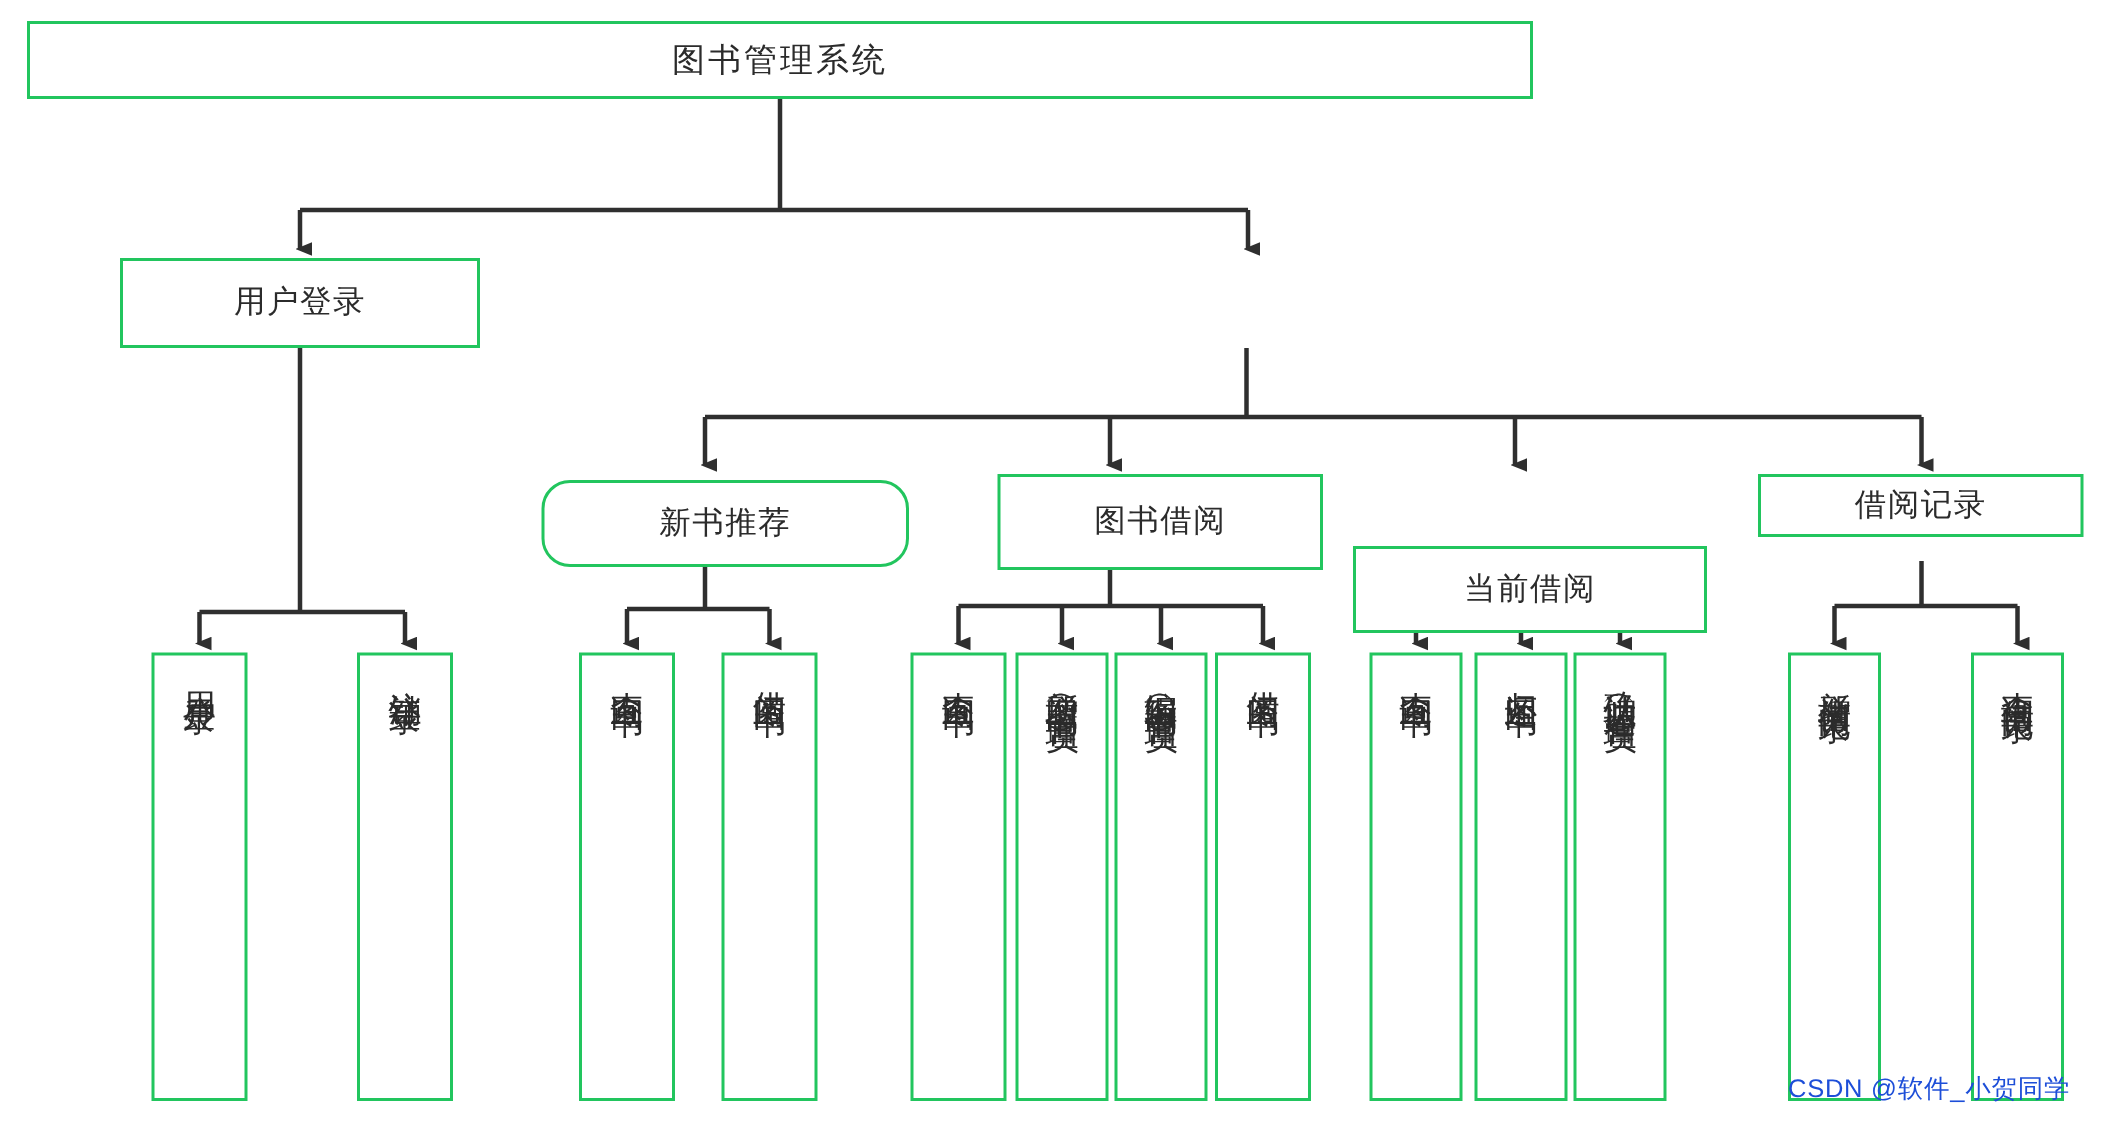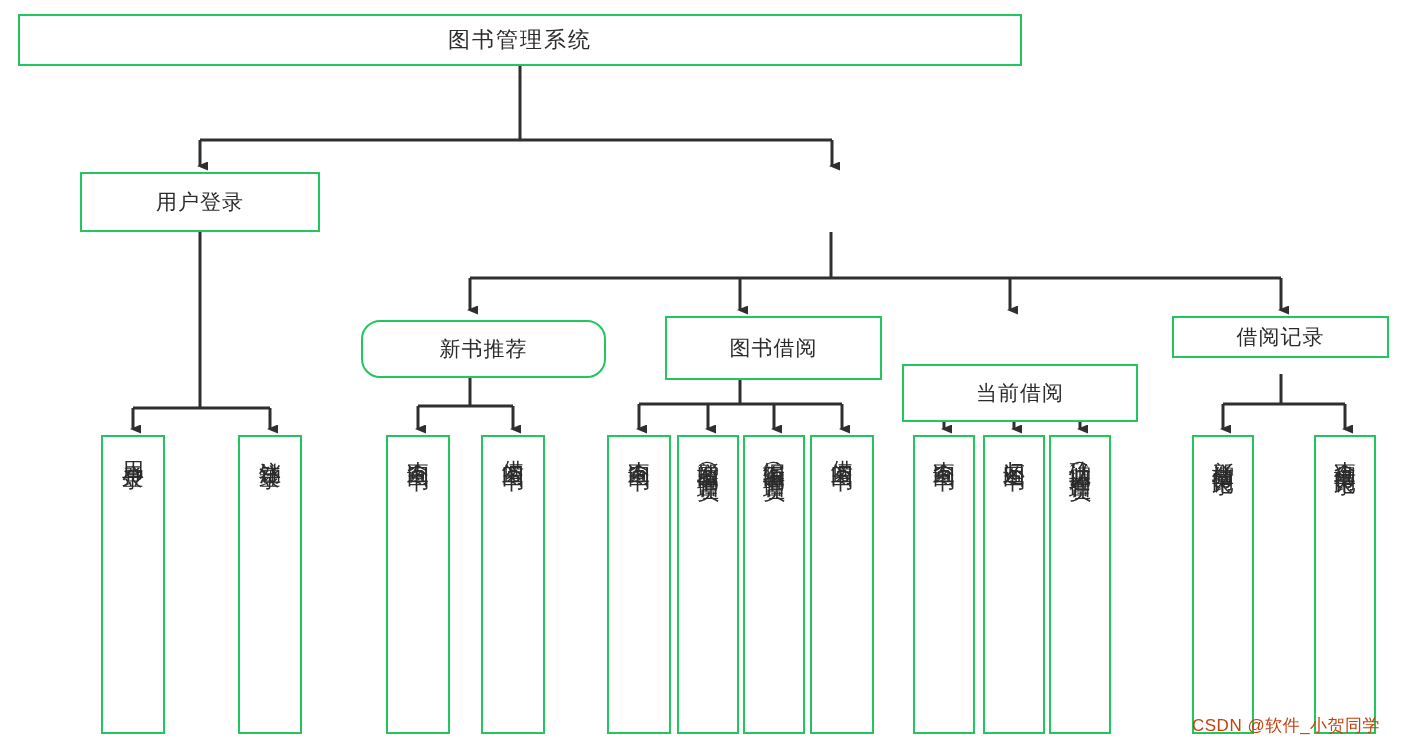--- a/index.html
+++ b/index.html
@@ -18,21 +18,21 @@
   .node.v .vtxt{
       writing-mode:vertical-rl;
       text-orientation:upright;
       font-size:22px;
       line-height:1.18;
       letter-spacing:3px;
       white-space:nowrap;
       display:block;
   }
   .watermark{position:absolute;left:1192px;top:714px;
-             font-size:17px;color:#c2410c;letter-spacing:0.5px;
+             font-size:17px;color:#1d4ed8;letter-spacing:0.5px;
              white-space:nowrap;}
 </style>
 </head>
 <body>
 
 <div id="stage">
 
   <svg id="wires" viewBox="0 0 1405 747" xmlns="http://www.w3.org/2000/svg">
     <defs>
       <marker id="ar" markerWidth="11" markerHeight="11" refX="4.5" refY="8" orient="auto" markerUnits="userSpaceOnUse">

